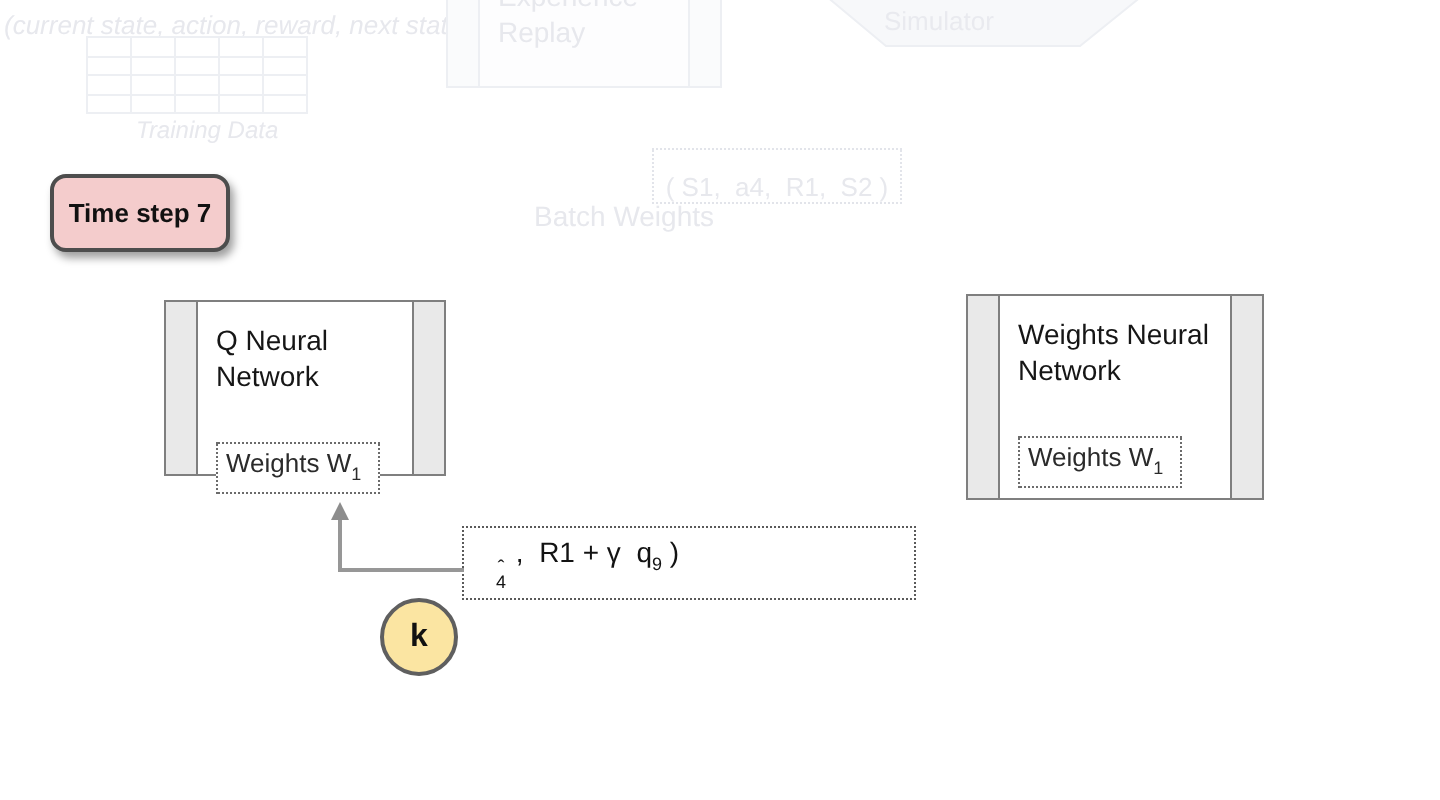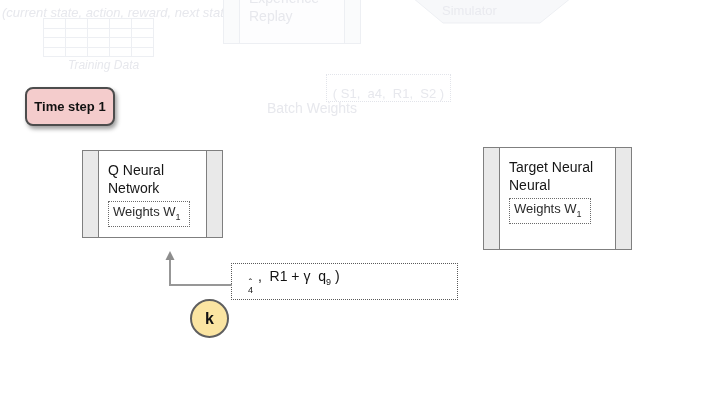--- a/index.html
+++ b/index.html
@@ -33,21 +33,21 @@
   .badge span{font-size:13px;font-weight:bold;color:#111;}
 
   
   .nnbox{position:absolute;background:#fff;border:1.5px solid var(--box-border,#7f7f7f);box-sizing:border-box;}
   .nnbox .band-l{position:absolute;left:0;top:0;bottom:0;width:15px;background:var(--band-gray,#e9e9e9);
                  border-right:1.5px solid var(--box-border,#7f7f7f);}
   .nnbox .band-r{position:absolute;right:0;top:0;bottom:0;width:15px;background:var(--band-gray,#e9e9e9);
                  border-left:1.5px solid var(--box-border,#7f7f7f);}
   .nnbox .content{position:absolute;left:25px;top:11px;}
   .nn-title{font-size:14px;line-height:17.5px;color:#161616;}
-  .weights-box{display:inline-block;margin-top:4px;border:1.5px dotted #6b6b6b;
+  .weights-box{display:inline-block;margin-top:24px;border:1.5px dotted #6b6b6b;
                padding:2px 8px 4px 4px;font-size:13px;color:#2b2b2b;background:#fff;white-space:nowrap;}
   .subsm{font-size:9px;vertical-align:-4px;}
   #q-box{left:82px;top:150px;width:141px;height:88px;}
   #q-box .nn-title{width:85px;}
   #t-box{left:483px;top:147px;width:149px;height:103px;}
   #t-box .nn-title{width:102px;}
 
   
   .loss-box{position:absolute;left:231px;top:263px;width:227px;height:37px;box-sizing:border-box;
             border:1.6px dotted #5a5a5a;background:#fff;display:flex;align-items:center;}
@@ -104,37 +104,37 @@
     <polygon points="413,-2 443,23 540,23 571,-2" fill="#f7f8fa" stroke="#edeff3" stroke-width="1"></polygon>
   </svg>
   <div class="faded-text sim-label">Simulator</div>
 
   <div class="batch-tuple-box">
     <span class="batch-tuple-text">( S1,  a4,  R1,  S2 )</span>
   </div>
   <div class="faded-text batch-sample-label">Batch Weights</div>
 
   <div class="badge">
-    <span>Time step 1</span>
+    <span>Time step 7</span>
   </div>
 
   <div class="nnbox" id="q-box">
     <div class="band-l"></div>
     <div class="band-r"></div>
     <div class="content">
       <div class="nn-title">Q Neural Network</div>
       <div class="weights-box"><span>Weights W</span><span class="subsm">1</span></div>
     </div>
   </div>
 
   <div class="nnbox" id="t-box">
     <div class="band-l"></div>
     <div class="band-r"></div>
     <div class="content">
-      <div class="nn-title">Target Neural Neural</div>
+      <div class="nn-title">Weights Neural Network</div>
       <div class="weights-box"><span>Weights W</span><span class="subsm">1</span></div>
     </div>
   </div>
 
   <div class="loss-box">
     <span class="loss-formula"><span class="stack"><span class="hat">ˆ</span><span class="sb">4</span></span><span> ,  R1 + γ  q</span><span class="subsm">9</span><span> )</span></span>
   </div>
 
   <svg class="overlay" width="720" height="400">
     <path d="M232 285 L170 285 L170 259" fill="none" stroke="#979797" stroke-width="2"></path>

